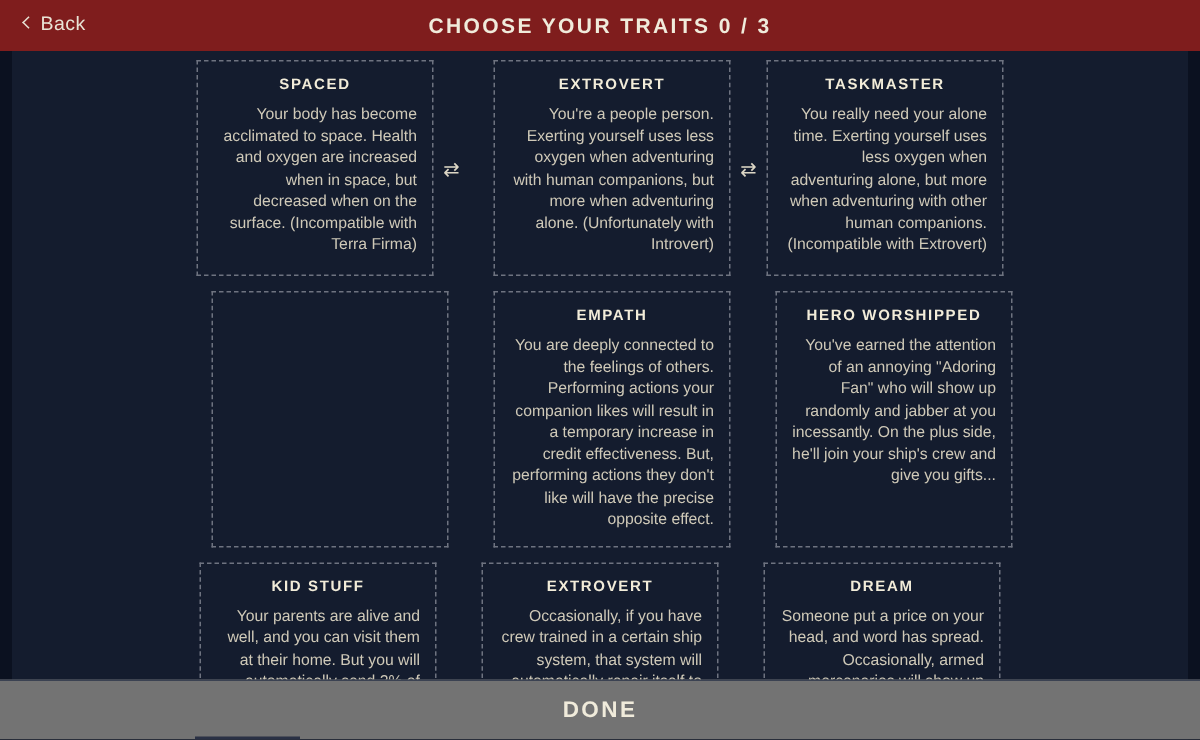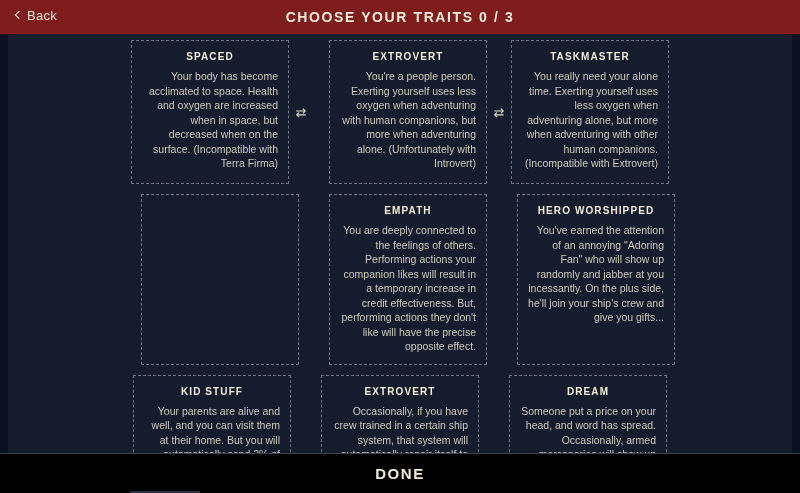--- a/index.html
+++ b/index.html
@@ -105,21 +105,21 @@
     margin: 0 -3px;
   }
   .spacer-16 { width: 16px; min-width: 16px; }
   
   .footer {
     position: absolute;
     left: 0;
     right: 0;
     bottom: 0;
     height: 40px;
-    background: #000000;
+    background: #737373;
     border-top: 1px solid #3b4252;
     display: flex;
     align-items: center;
     justify-content: center;
   }
   .done-btn {
     font-size: 15px;
     font-weight: bold;
     letter-spacing: 1.6px;
     color: #f0ebdb;

